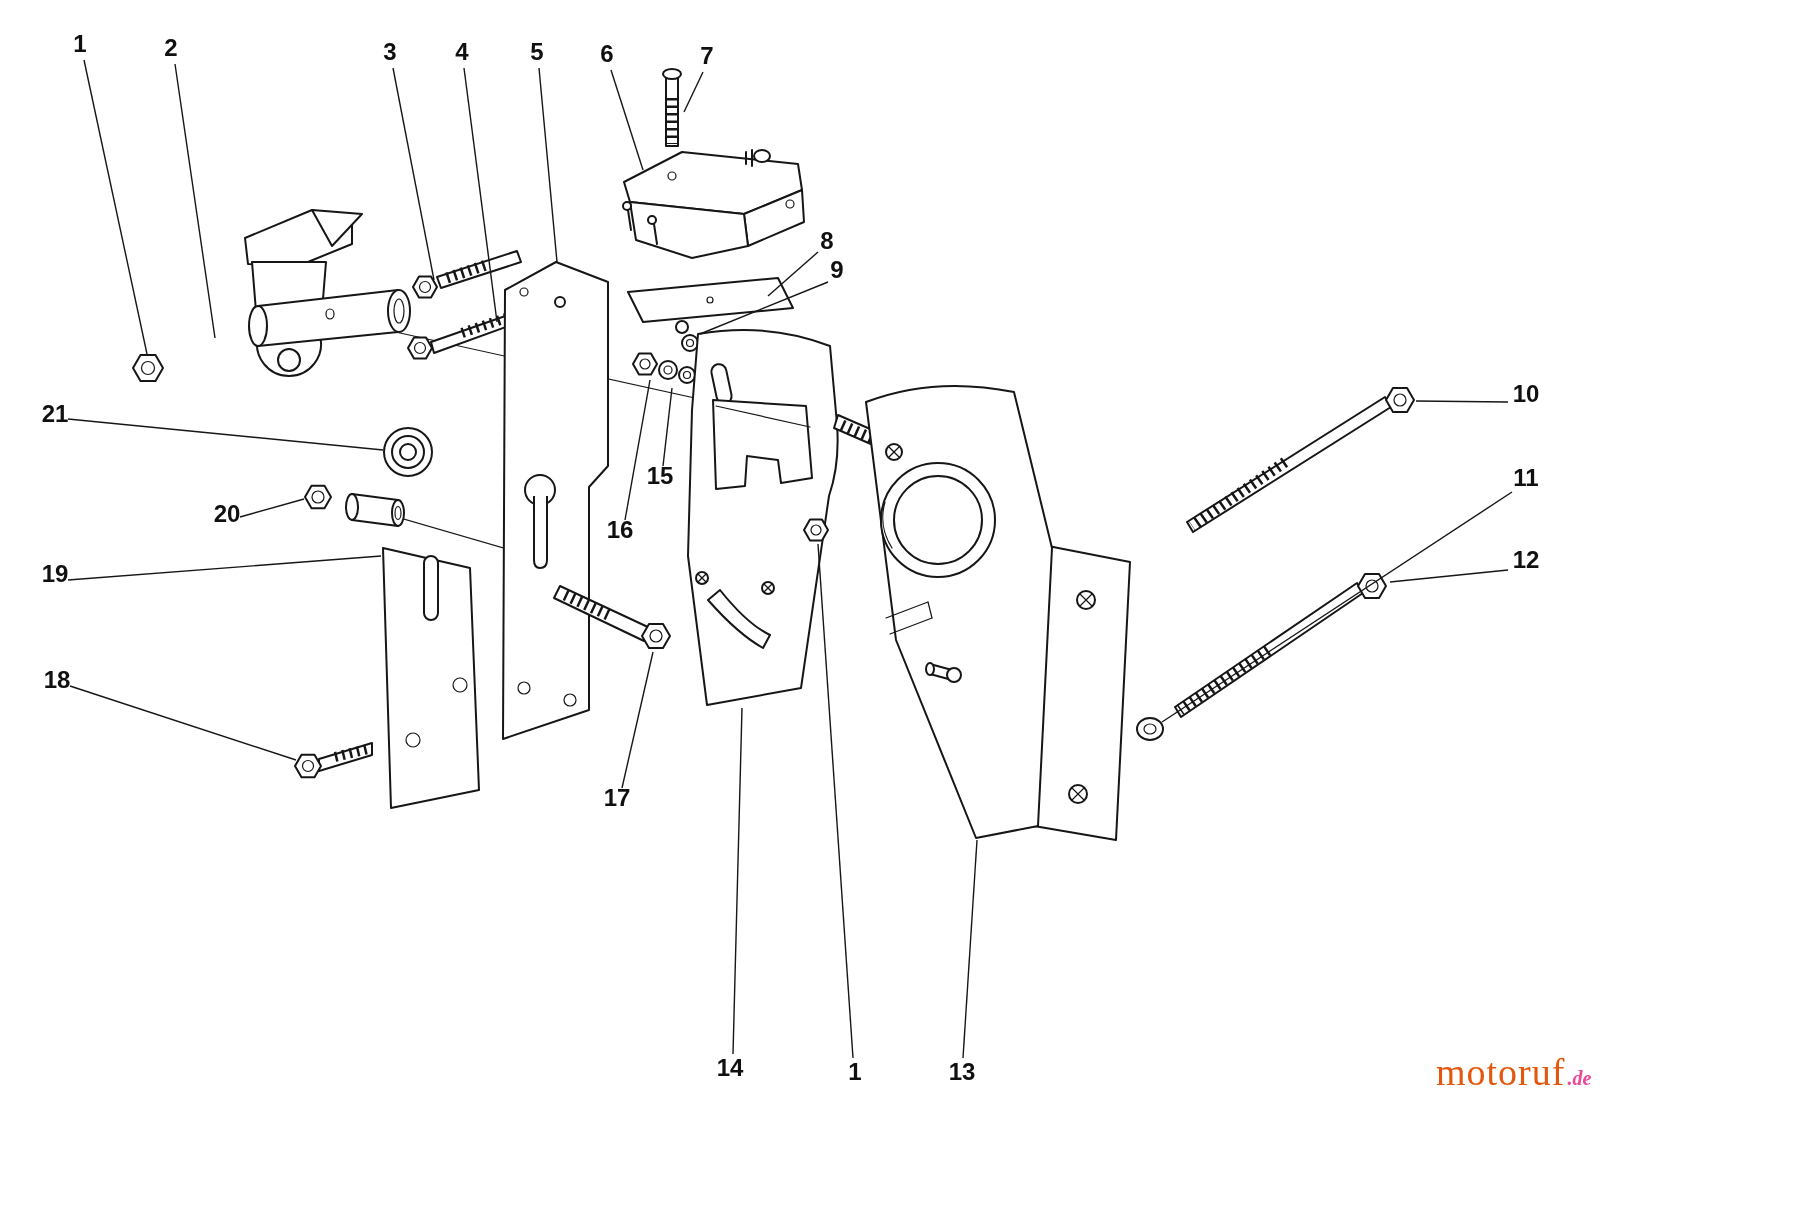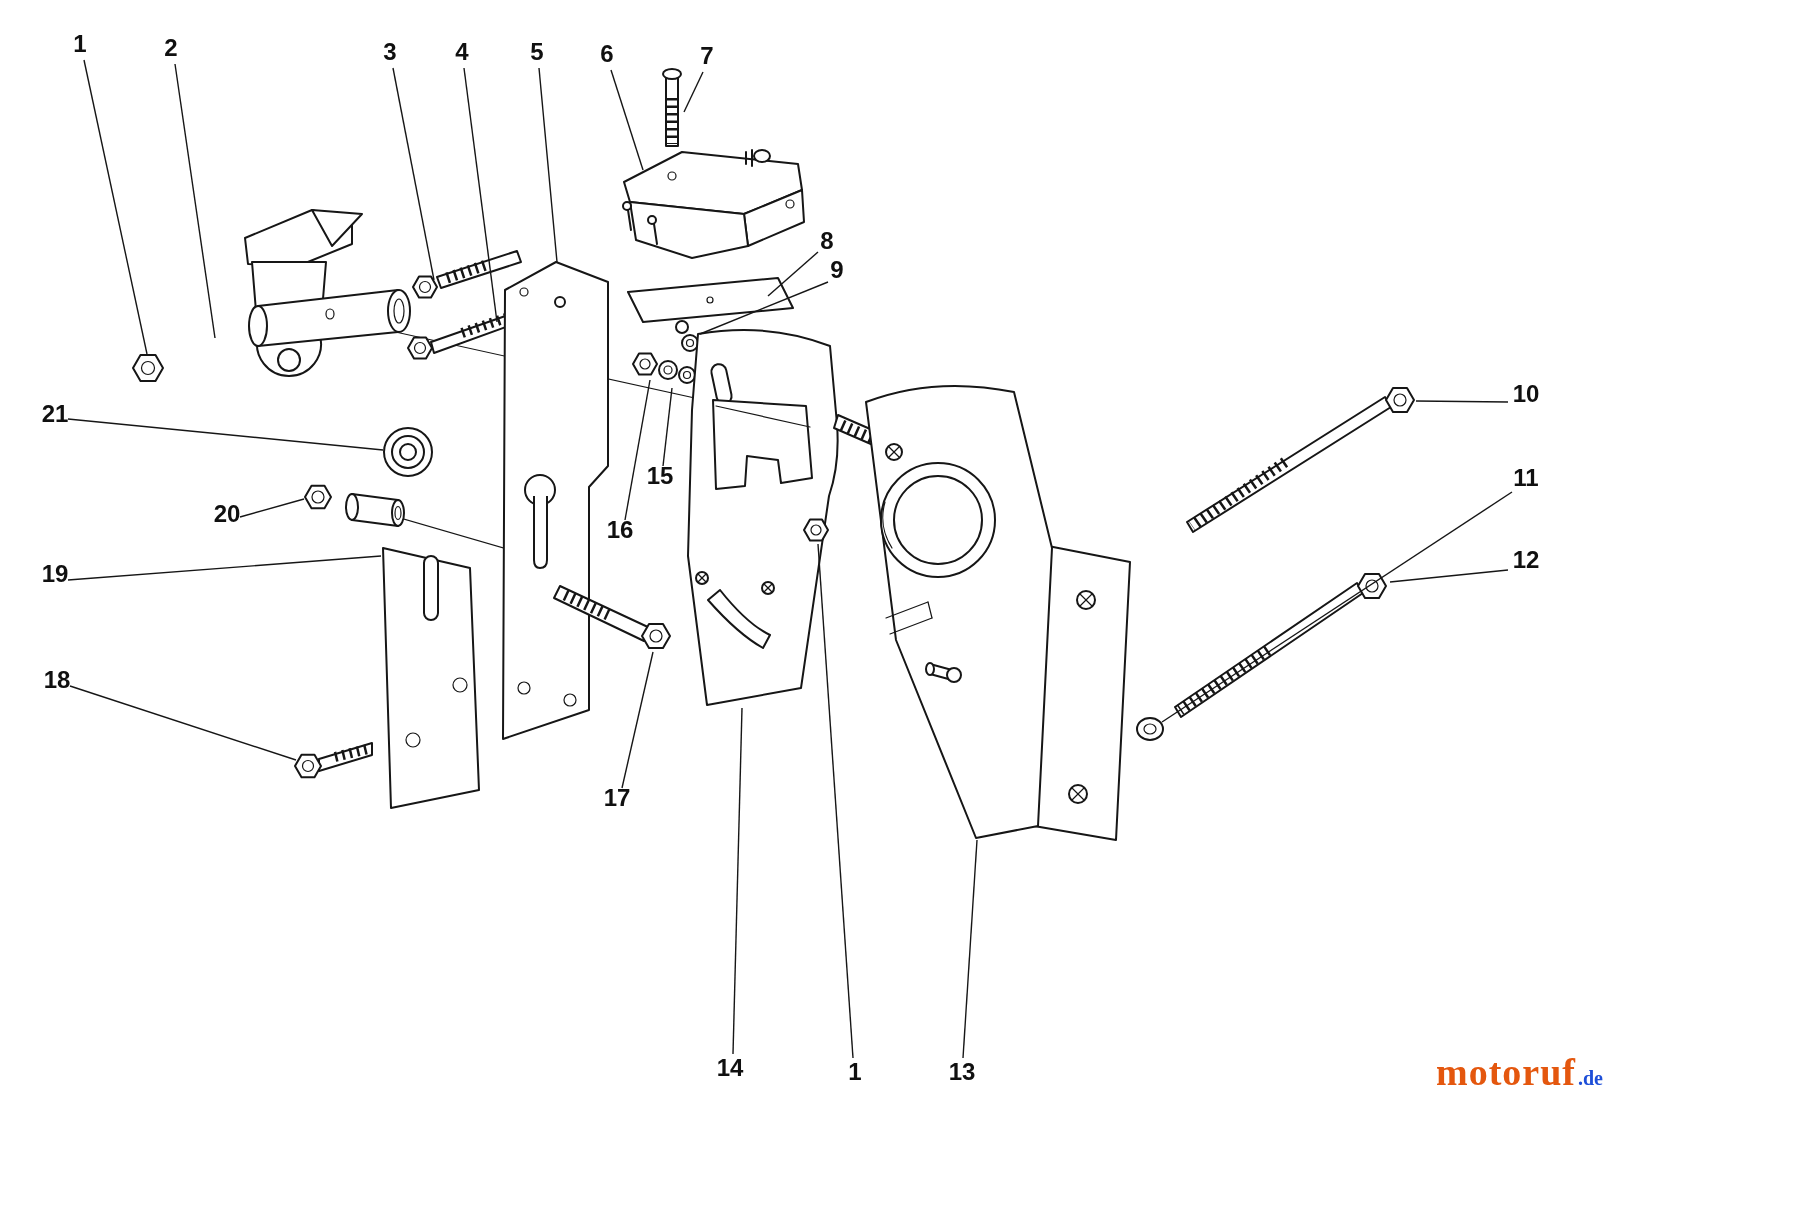--- a/index.html
+++ b/index.html
@@ -11,21 +11,21 @@
   .p{fill:#ffffff;stroke:#161616;stroke-width:2;stroke-linejoin:round;}
   .ln{fill:none;stroke:#161616;stroke-width:2;stroke-linecap:round;}
   .thin{stroke-width:1.2;}
   .thr{fill:none;stroke:#161616;stroke-dasharray:2.5 5;}
 
   #leader-layer line{stroke:#161616;stroke-width:1.4;}
   #label-layer text{font:bold 24px "Liberation Sans",sans-serif;fill:#101010;text-anchor:middle;}
 
   .watermark{position:absolute;left:1436px;top:1050px;display:flex;align-items:baseline;gap:2px;
              font-family:"Liberation Serif",serif;}
-  .watermark .brand{font-size:38px;font-weight:bold;letter-spacing:1px;}
+  .watermark .brand{font-size:38px;font-weight:normal;letter-spacing:1px;}
   .watermark .tld{font-size:20px;font-weight:bold;}
 </style>
 </head>
 <body>
 
 <div class="stage">
 
 <svg class="diagram" width="1800" height="1231" viewBox="0 0 1800 1231">
 
   <g>
@@ -263,16 +263,16 @@
         <text x="617" y="806">17</text>
         <text x="57" y="688">18</text>
         <text x="55" y="582">19</text>
         <text x="227" y="522">20</text>
         <text x="55" y="422">21</text>
       </g>
 </svg>
 
 <div class="watermark">
   <span class="brand" style="color: rgb(228, 87, 14);">motoruf</span>
-      <span class="tld" style="color: #1d4ed8;">.de</span>
+      <span class="tld" style="color: #ec4899; font-style: italic;">.de</span>
 </div>
 
 </div>
 
 </body></html>

